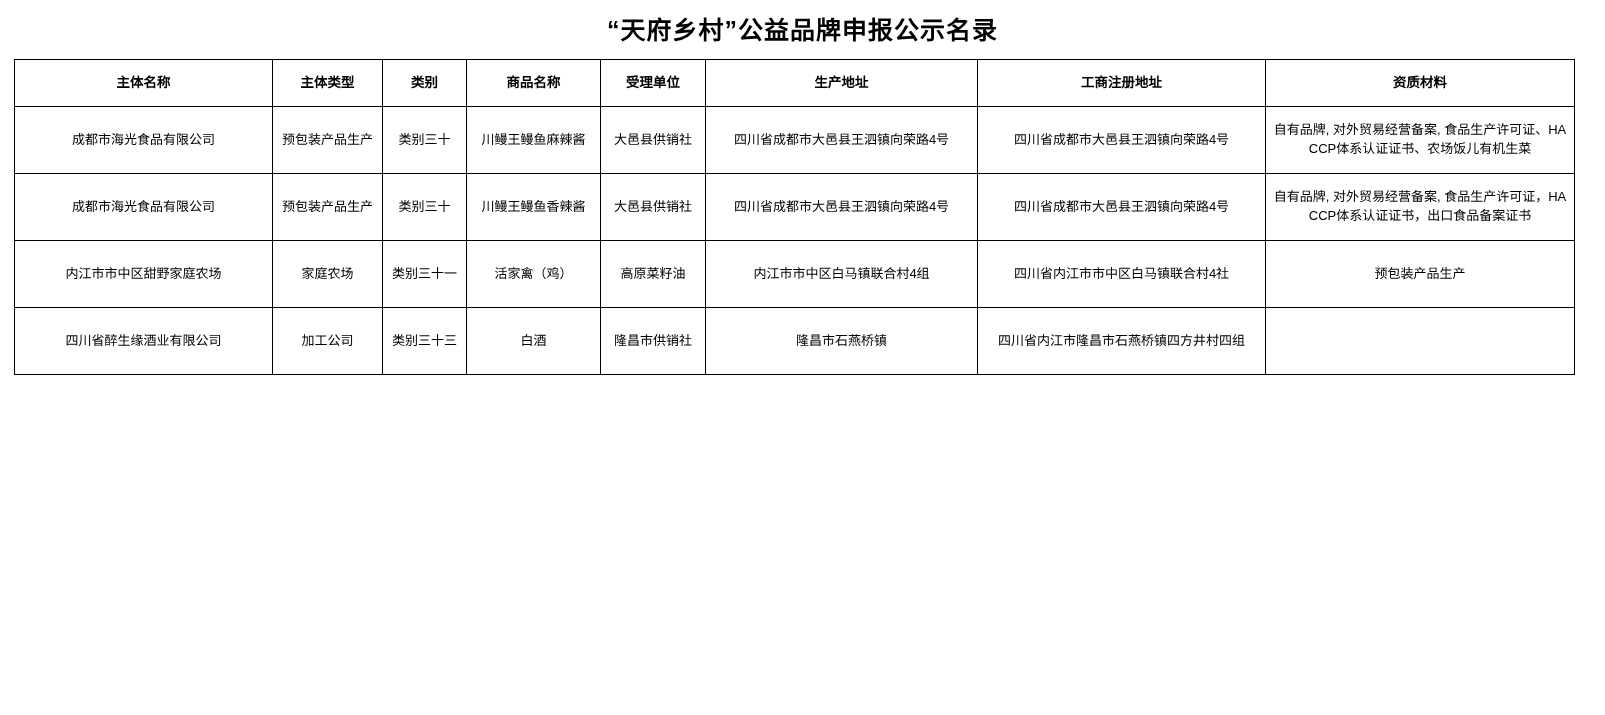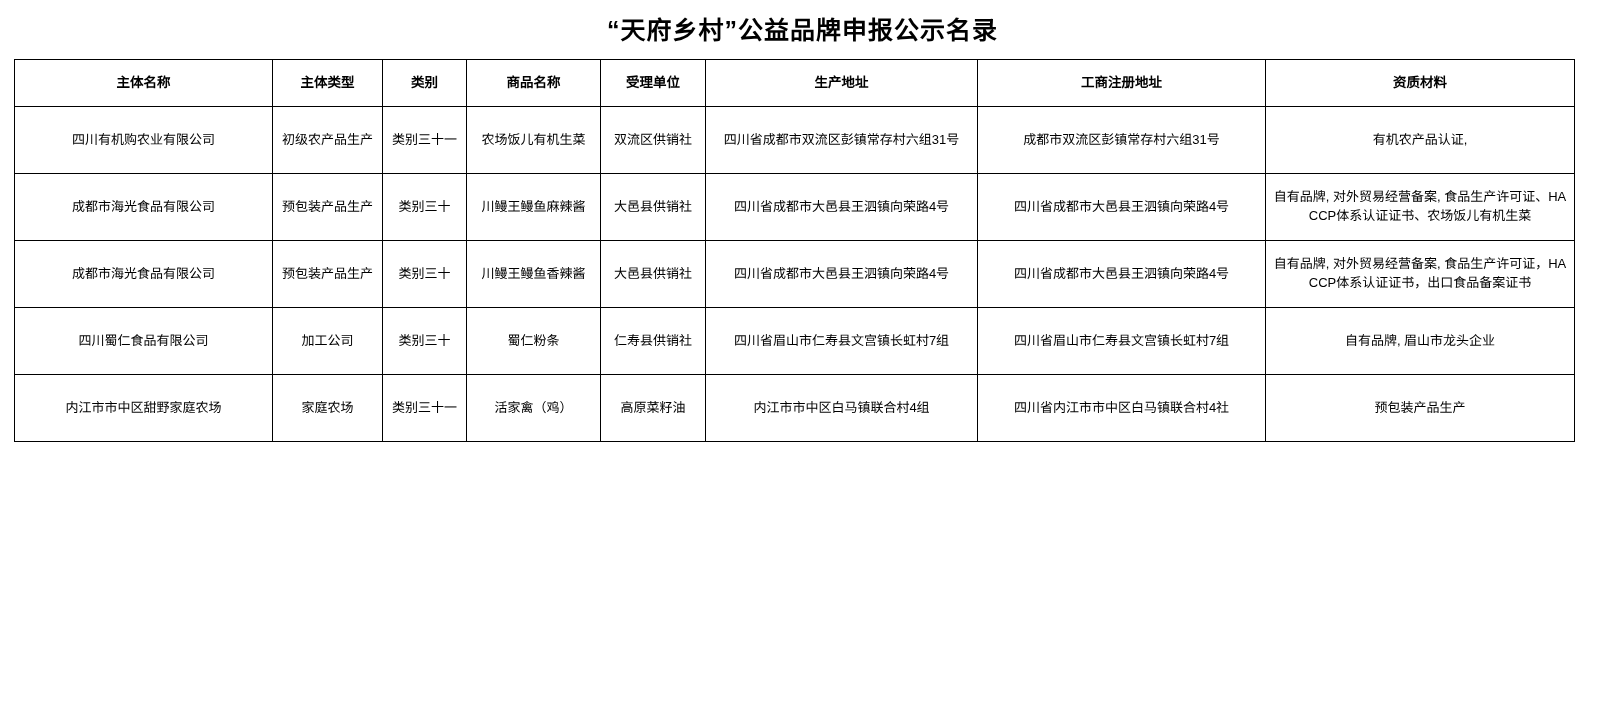--- a/index.html
+++ b/index.html
@@ -93,65 +93,55 @@
         <th>类别</th>
         <th>商品名称</th>
         <th>受理单位</th>
         <th>生产地址</th>
         <th>工商注册地址</th>
         <th>资质材料</th>
       </tr>
     </thead>
     <tbody>
       <tr>
-        <td>四川有机购农业有限公司</td>
-        <td>初级农产品生产</td>
-        <td>类别三十一</td>
-        <td>农场饭儿有机生菜</td>
-        <td>双流区供销社</td>
-        <td>四川省成都市双流区彭镇常存村六组31号</td>
-        <td>成都市双流区彭镇常存村六组31号</td>
-        <td class="qual">有机农产品认证,</td>
-      </tr>
-      <tr>
         <td>成都市海光食品有限公司</td>
         <td>预包装产品生产</td>
         <td>类别三十</td>
         <td>川鳗王鳗鱼麻辣酱</td>
         <td>大邑县供销社</td>
         <td>四川省成都市大邑县王泗镇向荣路4号</td>
         <td>四川省成都市大邑县王泗镇向荣路4号</td>
         <td class="qual">自有品牌, 对外贸易经营备案, 食品生产许可证、HACCP体系认证证书、农场饭儿有机生菜</td>
       </tr>
       <tr>
         <td>成都市海光食品有限公司</td>
         <td>预包装产品生产</td>
         <td>类别三十</td>
         <td>川鳗王鳗鱼香辣酱</td>
         <td>大邑县供销社</td>
         <td>四川省成都市大邑县王泗镇向荣路4号</td>
         <td>四川省成都市大邑县王泗镇向荣路4号</td>
         <td class="qual">自有品牌, 对外贸易经营备案, 食品生产许可证，HACCP体系认证证书，出口食品备案证书</td>
       </tr>
       <tr>
-        <td>四川蜀仁食品有限公司</td>
-        <td>加工公司</td>
-        <td>类别三十</td>
-        <td>蜀仁粉条</td>
-        <td>仁寿县供销社</td>
-        <td>四川省眉山市仁寿县文宫镇长虹村7组</td>
-        <td>四川省眉山市仁寿县文宫镇长虹村7组</td>
-        <td class="qual">自有品牌, 眉山市龙头企业</td>
-      </tr>
-      <tr>
         <td>内江市市中区甜野家庭农场</td>
         <td>家庭农场</td>
         <td>类别三十一</td>
         <td>活家禽（鸡）</td>
         <td>高原菜籽油</td>
         <td>内江市市中区白马镇联合村4组</td>
         <td>四川省内江市市中区白马镇联合村4社</td>
         <td class="qual">预包装产品生产</td>
       </tr>
+      <tr>
+        <td>四川省醉生缘酒业有限公司</td>
+        <td>加工公司</td>
+        <td>类别三十三</td>
+        <td>白酒</td>
+        <td>隆昌市供销社</td>
+        <td>隆昌市石燕桥镇</td>
+        <td>四川省内江市隆昌市石燕桥镇四方井村四组</td>
+        <td class="qual"></td>
+      </tr>
     </tbody>
   </table>
 
 </div>
 
 </body></html>

